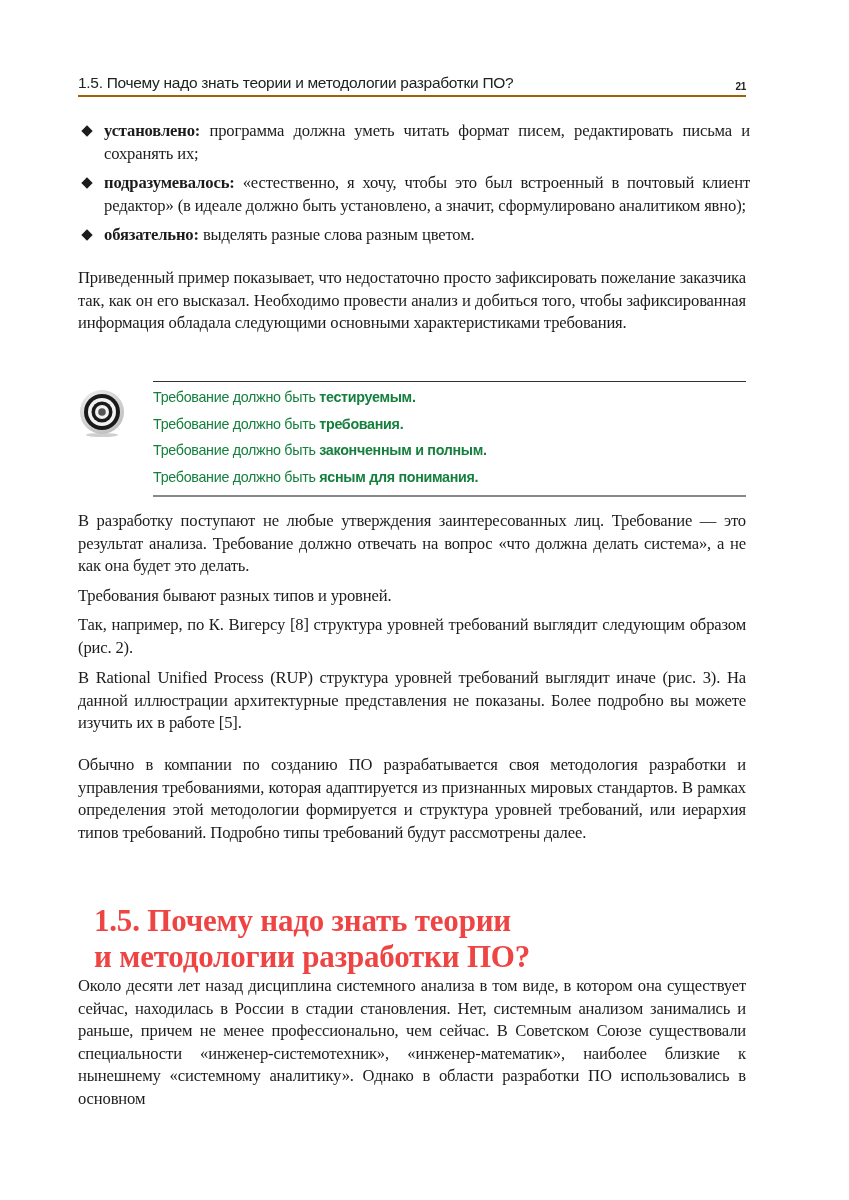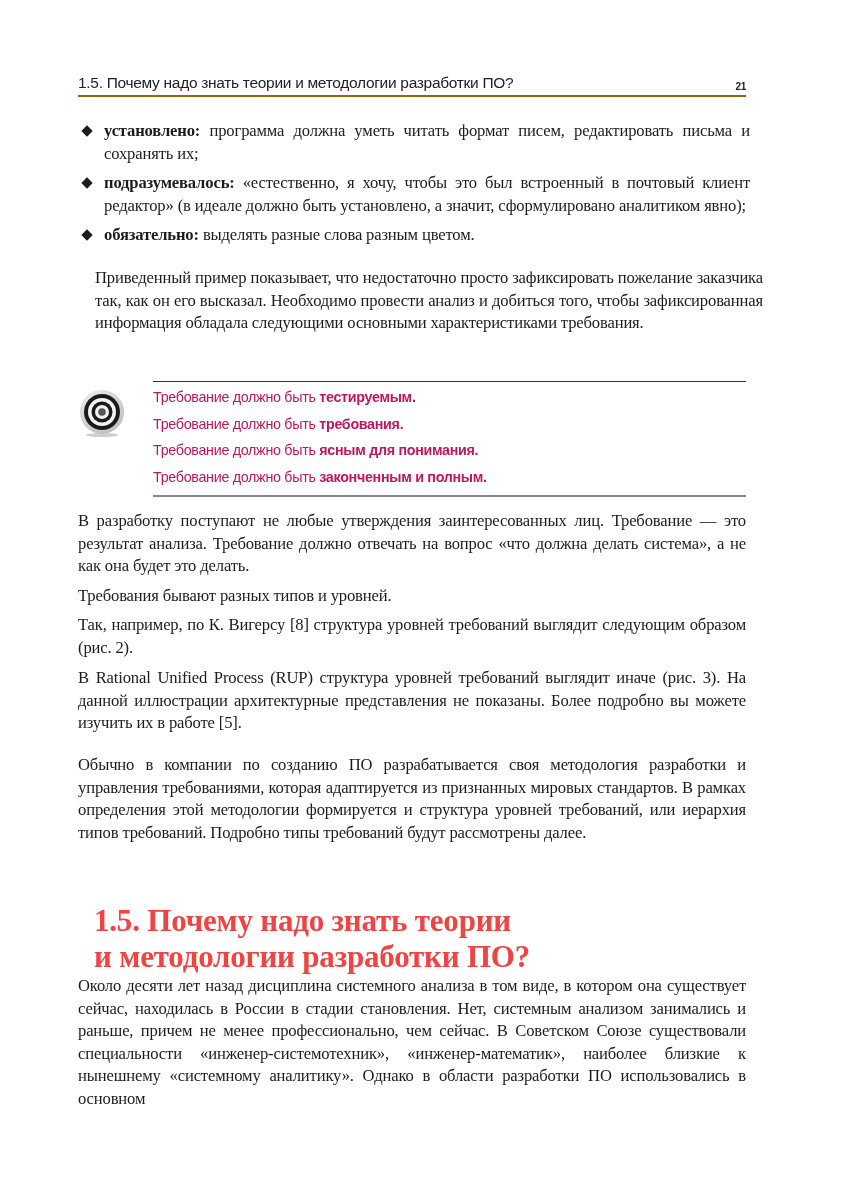--- a/index.html
+++ b/index.html
@@ -12,25 +12,25 @@
       border-bottom: 2px solid #a16207; padding-bottom: 3px;
       letter-spacing: -0.3px;
     }
     .running-head .num { font-weight: bold; font-size: 10px; }
     .serif { font-family: "Liberation Serif", serif; font-size: 16.6px; line-height: 22.6px; letter-spacing: -0.15px; text-align: justify; }
     ul.bullets { list-style: none; margin: 4px; padding: 0; position: absolute; top: 116px; left: 0; width: 668px; }
     ul.bullets li { position: relative; padding-left: 22px; margin-bottom: 7px; }
     ul.bullets li .diamond { position: absolute; left: 1px; top: 7px; width: 8px; height: 8px; background: #1c1c1c; transform: rotate(45deg); }
     ul.bullets b { font-weight: bold; }
     .para { margin: 0; }
-    .p1 { position: absolute; top: 267px; left: 17px; width: 668px; }
+    .p1 { position: absolute; top: 267px; left: 0; width: 668px; }
     .callout { position: absolute; top: 381px; left: 0; width: 668px; height: 114px; }
     .callout .target { position: absolute; left: 0; top: 8px; width: 48px; height: 48px; }
     .callout .rules { position: absolute; left: 75px; top: 0; width: 593px; height: 113px; border-top: 1.5px solid #333; border-bottom: 2px solid #888; }
-    .callout .item { font-family: "Liberation Sans", sans-serif; font-size: 14.3px; letter-spacing: -0.3px; height: 26.5px; line-height: 26.5px; color: #be185d; }
+    .callout .item { font-family: "Liberation Sans", sans-serif; font-size: 14.3px; letter-spacing: -0.3px; height: 26.5px; line-height: 26.5px; color: #15803d; }
     .callout .item:first-child { margin-top: 2px; }
     .callout .item b { font-weight: bold; }
     .p2 { position: absolute; top: 510px; left: 0; width: 668px; }
     .p3 { position: absolute; top: 585px; left: 0; width: 668px; }
     .p4 { position: absolute; top: 614px; left: 0; width: 668px; }
     .p5 { position: absolute; top: 667px; left: 0; width: 668px; font-family: Liberation Serif, serif; }
     .p6 { position: absolute; top: 742px; left: 0; width: 668px; margin-top: 12px; }
     .heading { position: absolute; top: 887px; left: 0; width: 668px; font-family: "Liberation Serif", serif; font-weight: bold; font-size: 31px; line-height: 36px; color: #ef4444; letter-spacing: -0.2px; margin: 16px; }
     .p7 { position: absolute; top: 975px; left: 0; width: 668px; }
   </style>
@@ -73,22 +73,22 @@
       <circle cx="24" cy="23" r="22" fill="url(#tg)"></circle>
       <circle cx="24" cy="23" r="18" fill="#1a1a1a"></circle>
       <circle cx="24" cy="23" r="14" fill="#f2f2f2"></circle>
       <circle cx="24" cy="23" r="10.5" fill="#1a1a1a"></circle>
       <circle cx="24" cy="23" r="7" fill="#f2f2f2"></circle>
       <circle cx="24" cy="23" r="3.8" fill="#555"></circle>
     </svg>
     <div class="rules">
       <div class="item"><span>Требование должно быть </span><b>тестируемым.</b></div>
       <div class="item"><span>Требование должно быть </span><b>требования.</b></div>
+      <div class="item"><span>Требование должно быть </span><b>законченным и полным.</b></div>
       <div class="item"><span>Требование должно быть </span><b>ясным для понимания.</b></div>
-      <div class="item"><span>Требование должно быть </span><b>законченным и полным.</b></div>
     </div>
   </div>
 
   <p class="para serif p2">В разработку поступают не любые утверждения заинтересованных лиц. Требование — это результат анализа. Требование должно отвечать на вопрос «что должна делать система», а не как она будет это делать.</p>
   <p class="para serif p3">Требования бывают разных типов и уровней.</p>
   <p class="para serif p4">Так, например, по К. Вигерсу [8] структура уровней требований выглядит следующим образом (рис. 2).</p>
   <p class="para serif p5">В Rational Unified Process (RUP) структура уровней требований выглядит иначе (рис. 3). На данной иллюстрации архитектурные представления не показаны. Более подробно вы можете изучить их в работе [5].</p>
   <p class="para serif p6">Обычно в компании по созданию ПО разрабатывается своя методология разработки и управления требованиями, которая адаптируется из признанных мировых стандартов. В рамках определения этой методологии формируется и структура уровней требований, или иерархия типов требований. Подробно типы требований будут рассмотрены далее.</p>
 
   <h2 class="heading">

